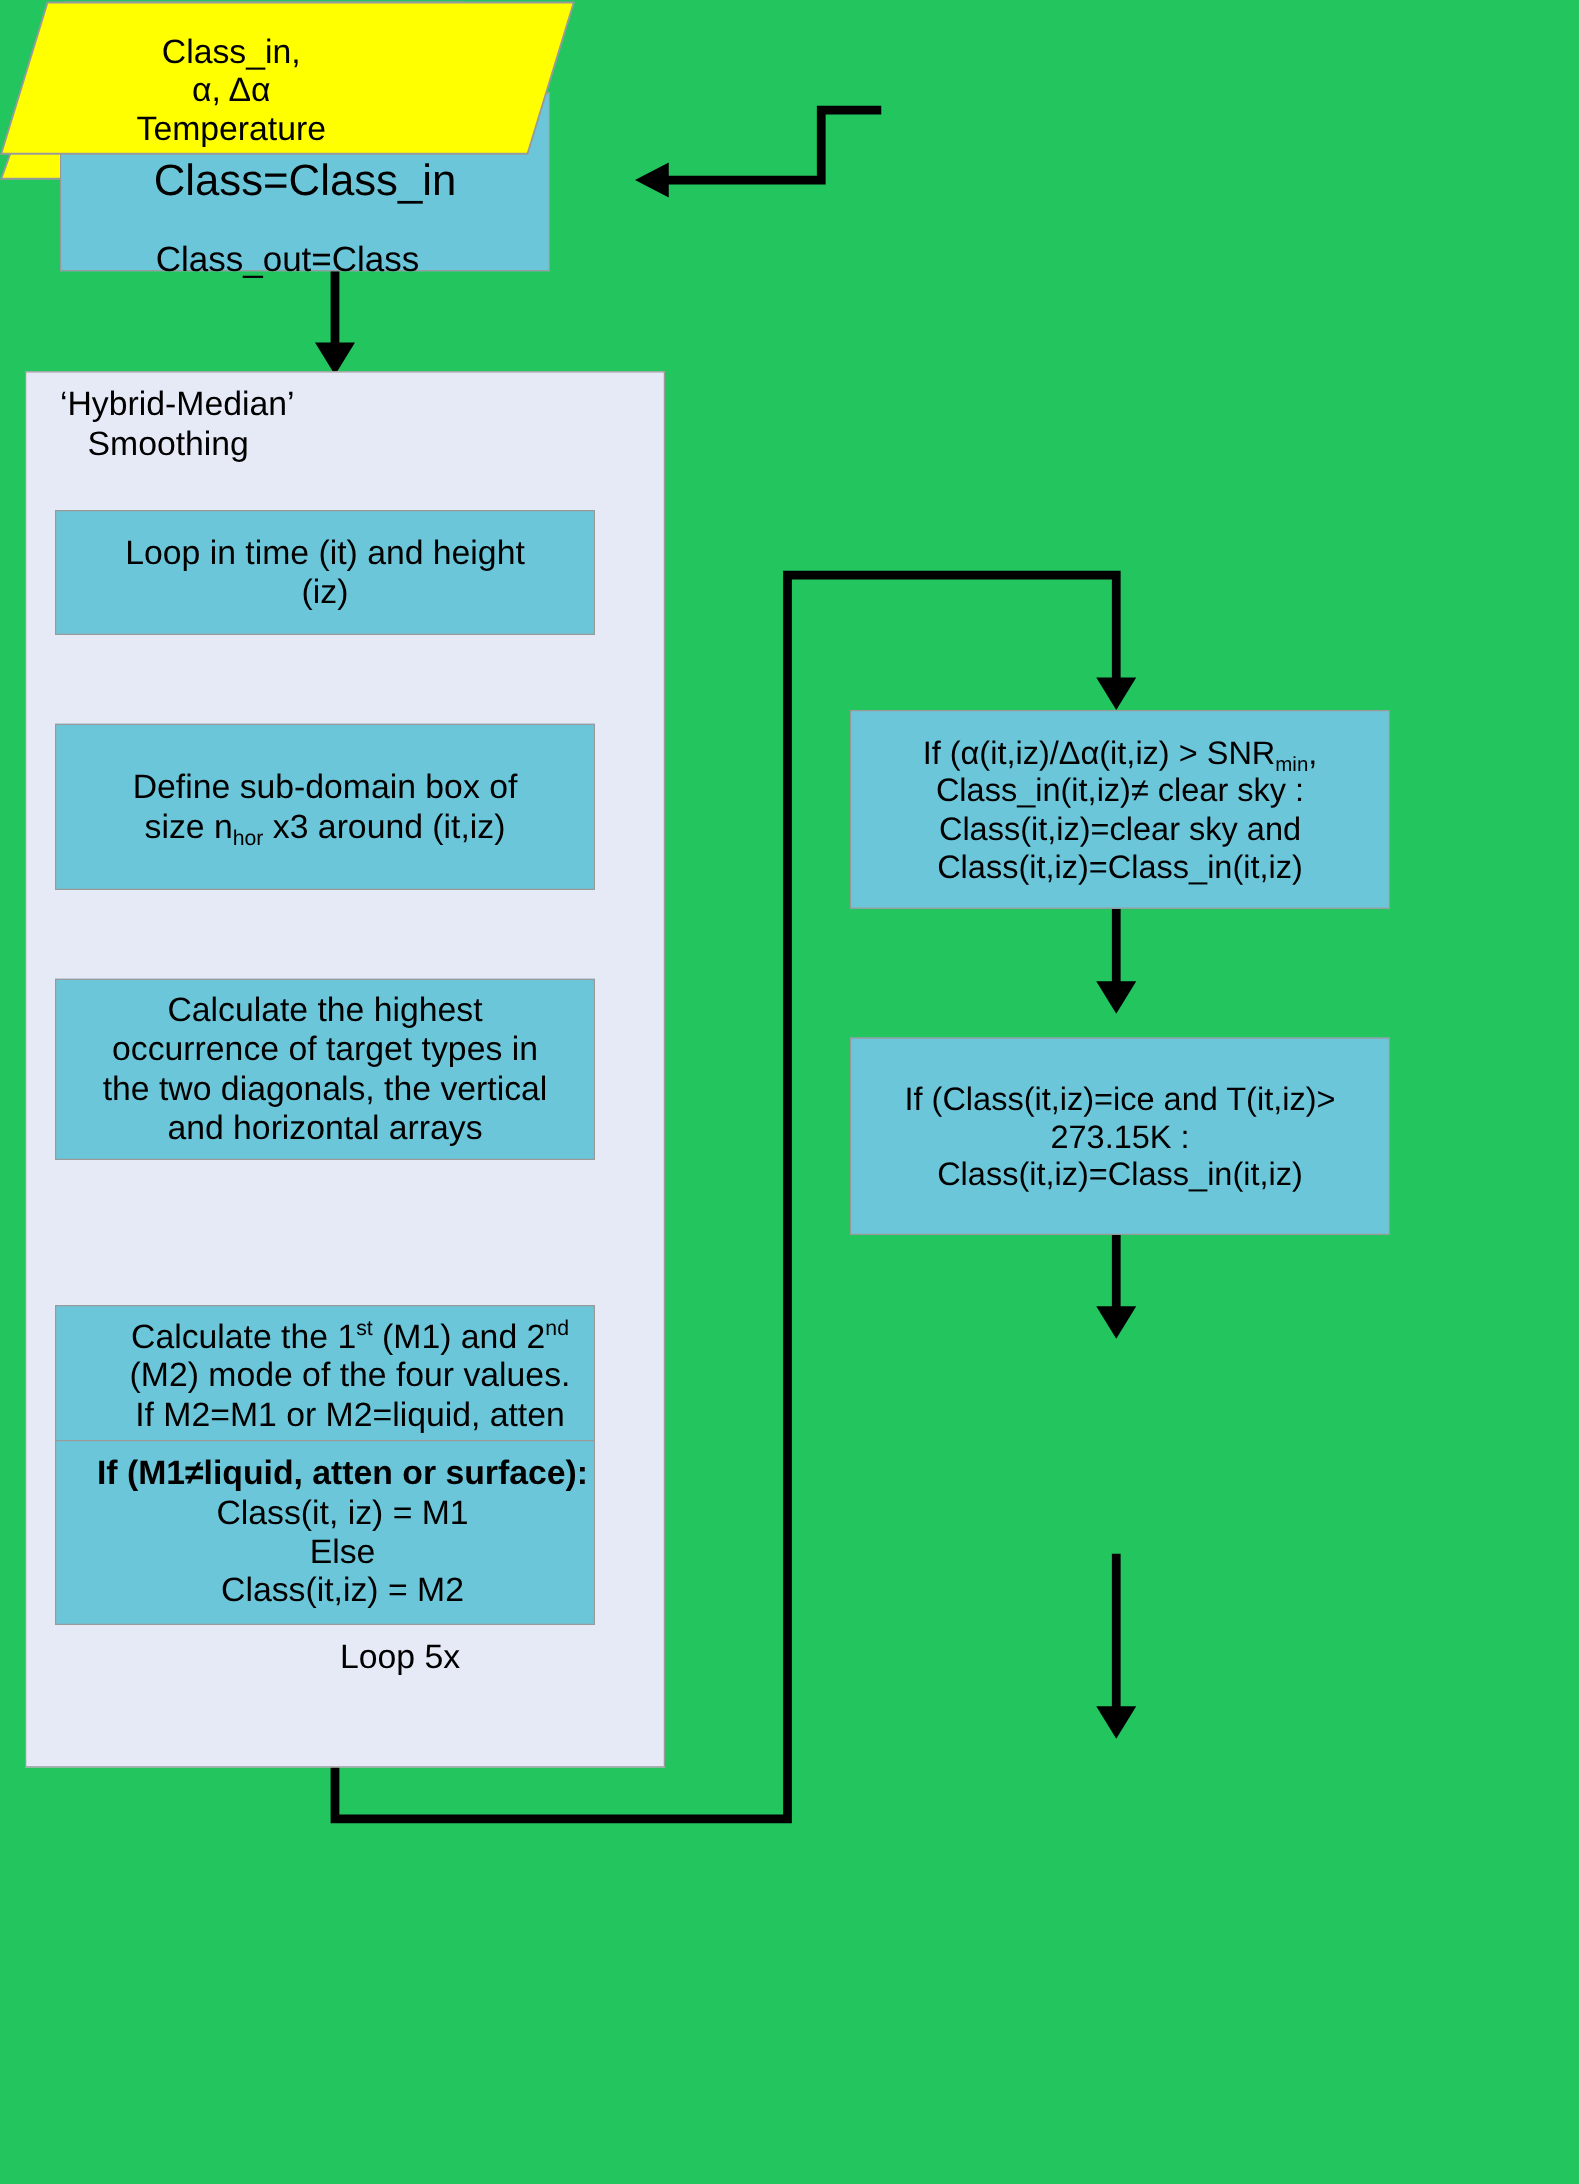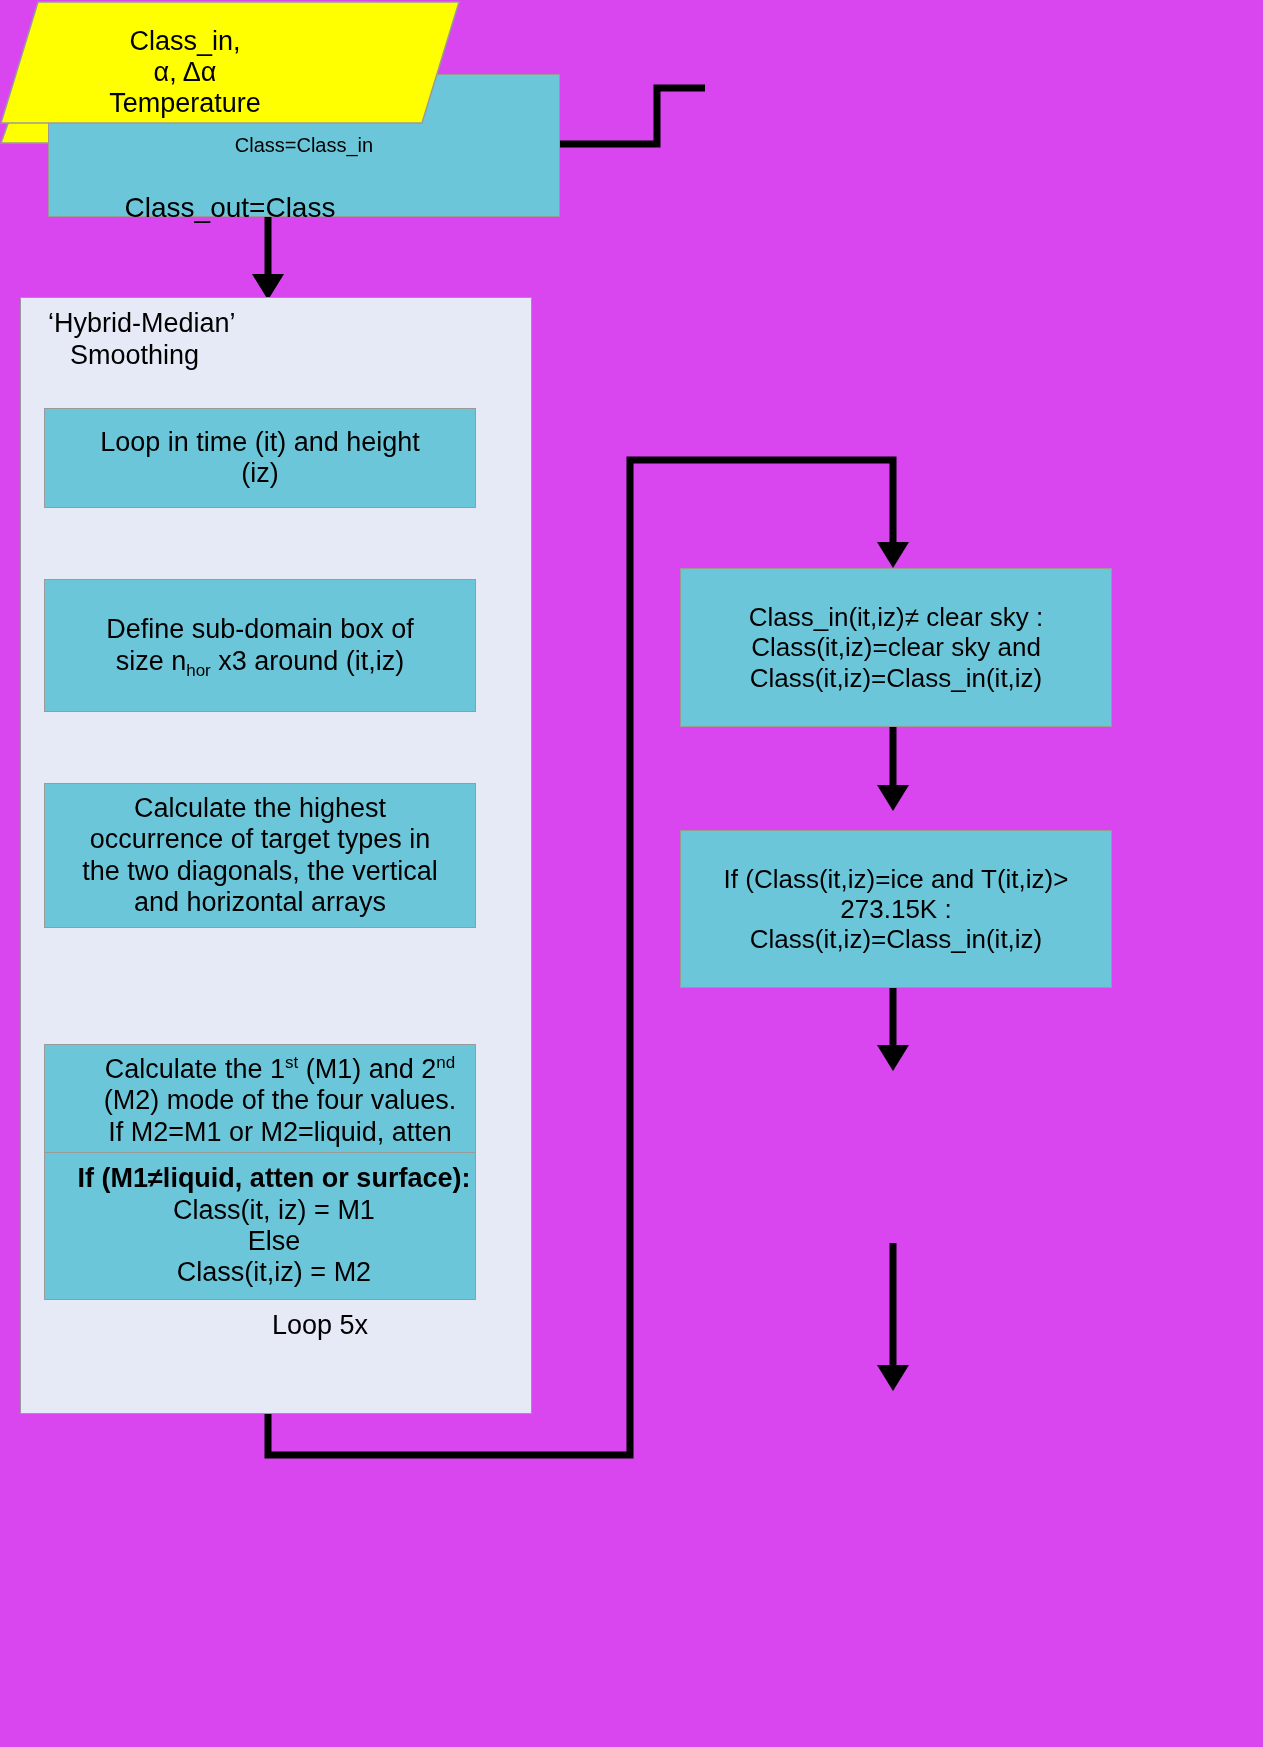--- a/index.html
+++ b/index.html
@@ -7,21 +7,21 @@
     padding: 0;
     background: #ffffff;
   }
   body {
     font-family: "Liberation Sans", sans-serif;
   }
   #canvas {
     position: relative;
     width: 1263px;
     height: 1747px;
-    background: #d946ef;
+    background: #22c55e;
     overflow: hidden;
   }
   .node {
     position: absolute;
     box-sizing: border-box;
     display: flex;
     align-items: center;
     justify-content: center;
     text-align: center;
     color: #000000;
@@ -159,21 +159,21 @@
     <svg width="370" height="145" style="position:absolute;left:0;top:0;">
       <polygon points="52,2 369,2 318,143 1,143" fill="#ffff00" stroke="#9a9a9a" stroke-width="1.5"></polygon>
     </svg>
     <div class="io-inner" style="font-size:27px;">
       <span class="txt">Class_in,</span>
       <span class="txt">α, Δα</span>
       <span class="txt">Temperature</span>
     </div>
   </div>
 
-  <div class="node proc" style="left:48px; top:74px; width:512px; height:143px; font-size:20px;">
+  <div class="node proc" style="left:48px; top:74px; width:392px; height:143px; font-size:35px;">
     <span class="txt">Class=Class_in</span>
   </div>
 
   <div class="group" style="position:absolute; left:20px; top:297px; width:510px; height:1115px;">
   </div>
 
   <div class="label-free" style="left:32px; top:308px; width:300px; font-size:27px;margin-left:16px;">
     <span class="txt">‘Hybrid-Median’</span>
     <span class="txt" style="padding-left:22px;">Smoothing</span>
   </div>
@@ -214,20 +214,21 @@
       <span class="txt">Class(it,iz) = M2</span>
     </span>
   </div>
 
   <div class="label-free" style="left:272px; top:1310px; font-size:27px;">
     <span>Loop 5x</span>
   </div>
 
   <div class="node proc" style="left:680px; top:568px; width:432px; height:159px; font-size:26px;">
     <span style="display:block;width:100%;">
+      <span class="txt"><span>If (α(it,iz)/Δα(it,iz) &gt; SNR</span><sub>min</sub><span>,</span></span>
       <span class="txt">Class_in(it,iz)≠ clear sky :</span>
       <span class="txt">Class(it,iz)=clear sky and</span>
       <span class="txt">Class(it,iz)=Class_in(it,iz)</span>
     </span>
   </div>
 
   <div class="node proc" style="left:680px; top:830px; width:432px; height:158px; font-size:26px;">
     <span style="display:block;width:100%;">
       <span class="txt">If (Class(it,iz)=ice and T(it,iz)&gt;</span>
       <span class="txt">273.15K :</span>

